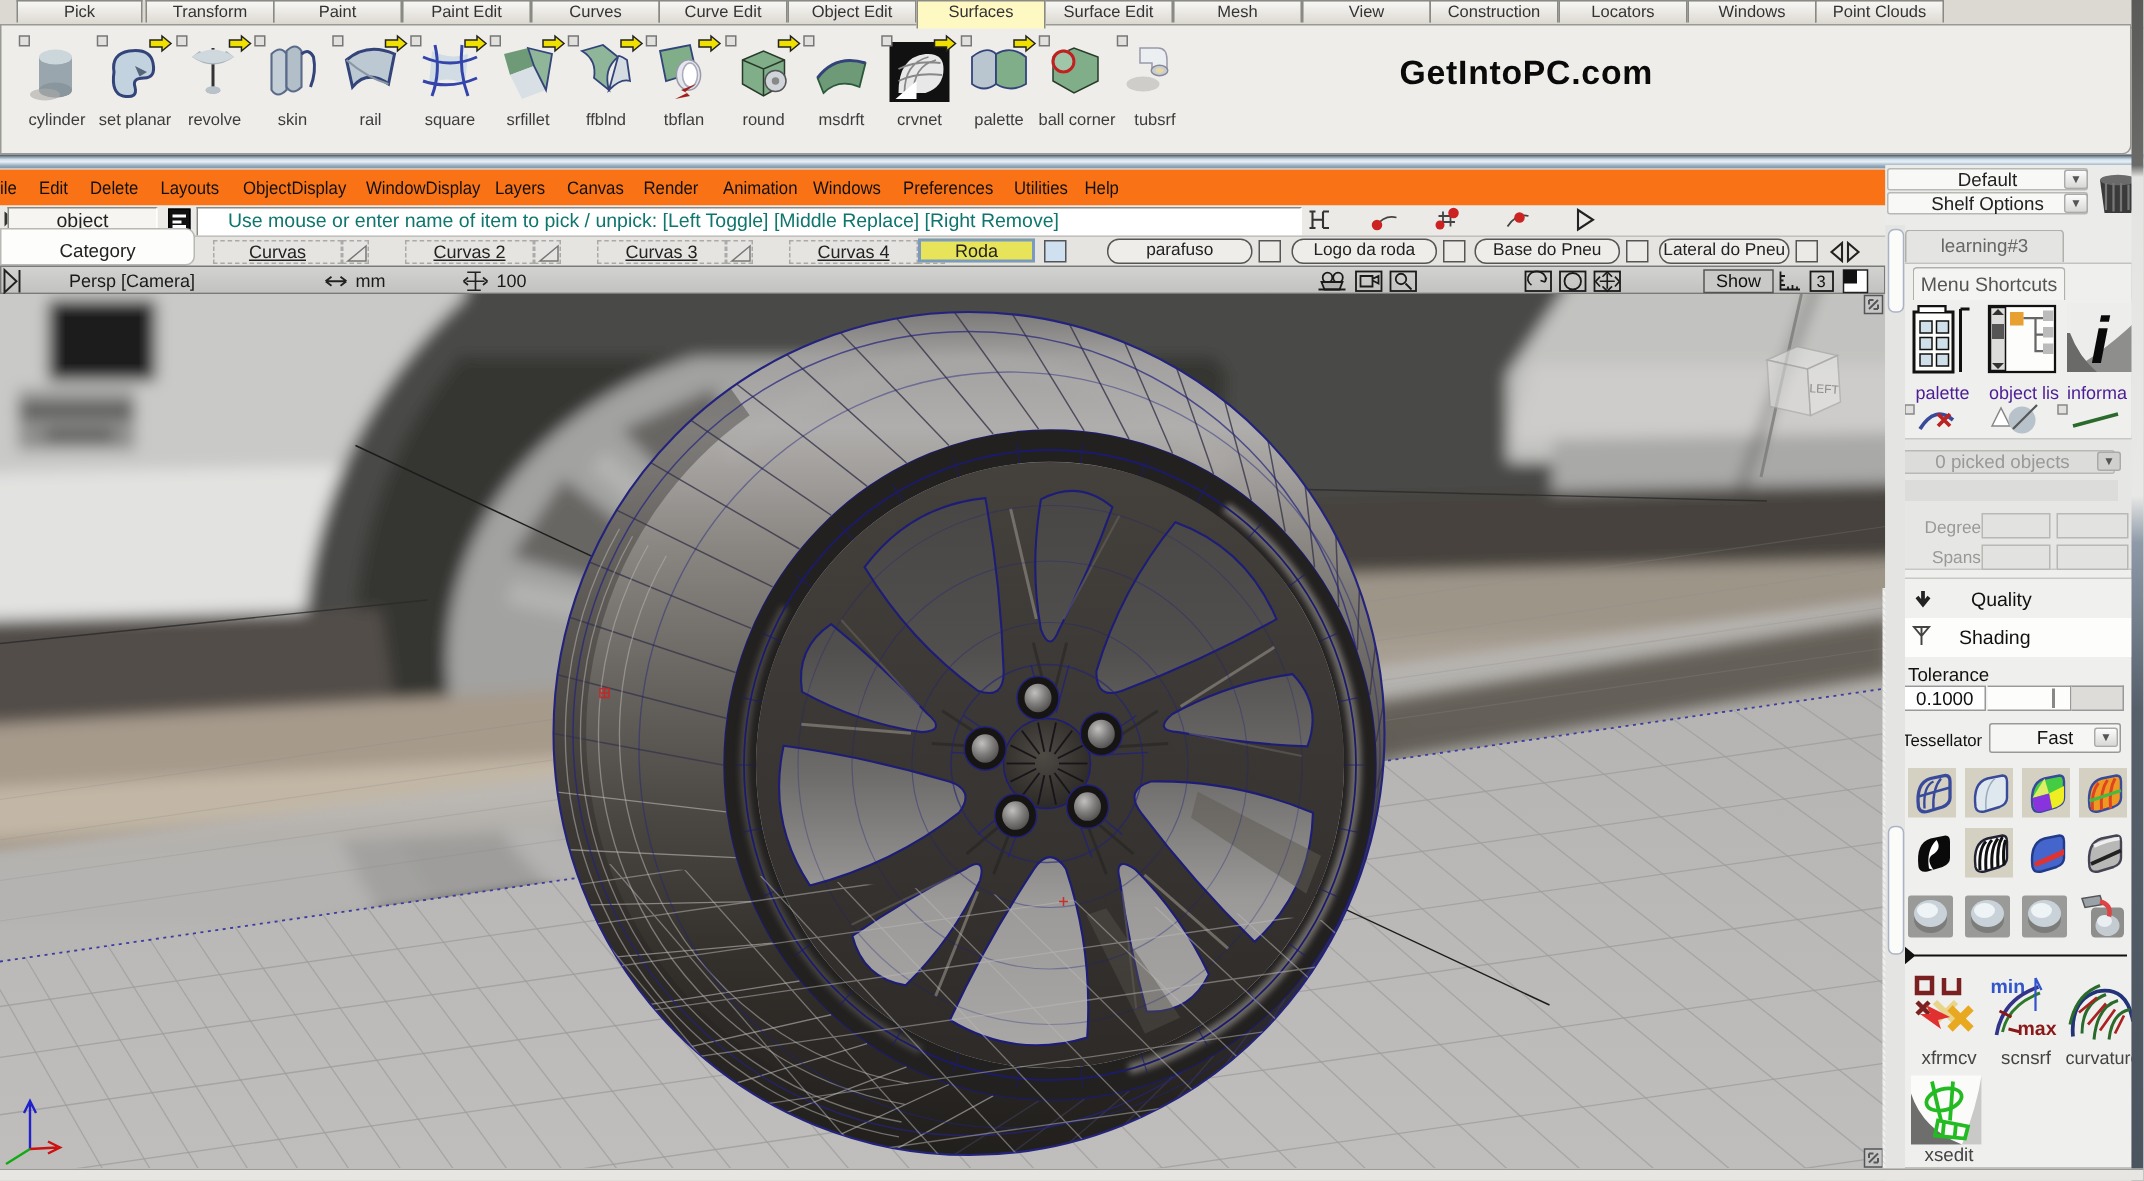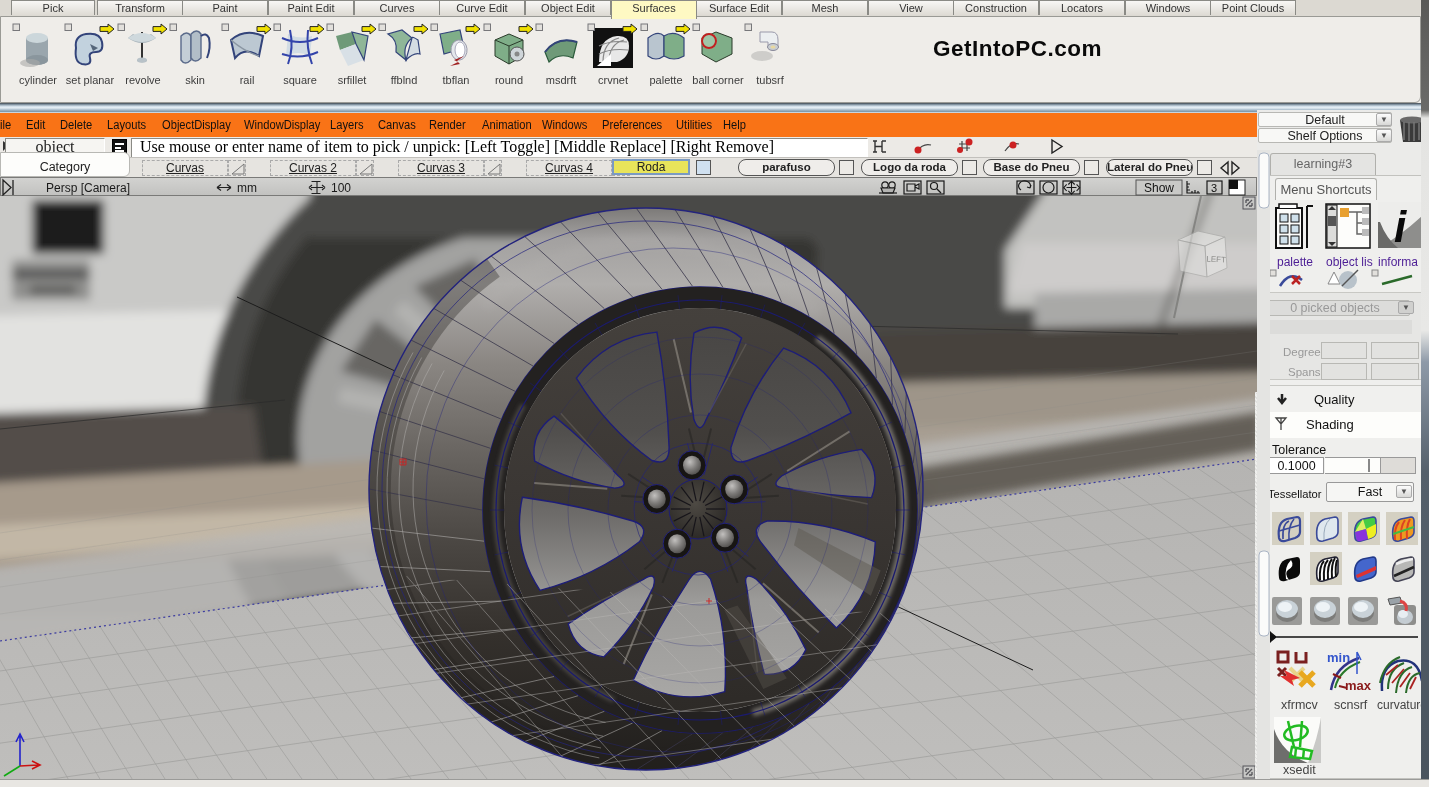--- a/index.html
+++ b/index.html
@@ -7,26 +7,26 @@
 .tab { position:absolute; top:0; height:15px; background:linear-gradient(#f8f7f5,#dedbd4); border:1px solid #8a8a85; border-bottom:none; font-size:11px; color:#333; text-align:center; line-height:15px; }
 .tab.active { background:#fef9c3; height:19px; z-index:3; border-bottom:none; }
 .tabbar { position:absolute; left:0; top:0; width:1429px; height:19px; background:#dcd9d2; border-bottom:1px solid #9a9a95; }
 .shelf { position:absolute; left:0; top:16px; width:1421px; height:87px; background:#efede9; border:1px solid #9a9a95; border-radius:0 0 6px 0; z-index:2; }
 .sl { position:absolute; z-index:4; top:74px; width:60px; text-align:center; font-size:11px; color:#3c3c3c; }
 .brand { position:absolute; z-index:4; left:933px; top:36px; font-size:22.5px; font-weight:bold; color:#0a0a0a; letter-spacing:0.5px; }
 .divider { position:absolute; left:0; top:103px; width:1429px; height:10px; background:linear-gradient(#41464c 0%,#6a7c8a 10%,#cfdde8 32%,#e8f0f6 48%,#9fb4c4 72%,#8099ab 86%,#f2f6fa 100%); }
 .menubar { position:absolute; left:0; top:113px; width:1257px; height:24px; background:#f97316; }
 .menubar span { position:absolute; top:5px; font-size:12px; color:#111; transform:scale(0.93,1); transform-origin:0 0; white-space:nowrap; }
 .promptrow { position:absolute; left:0; top:137px; width:1257px; height:20px; background:#eceae6; }
-.field { position:absolute; background:#f6f5f2; border:1px solid; border-color:#8a8a85 #fff #fff #8a8a85; font-size:16px;font-family:Liberation Serif, serif; }
+.field { position:absolute; background:#f6f5f2; border:1px solid; border-color:#8a8a85 #fff #fff #8a8a85; font-size:13px; }
 .catrow { position:absolute; left:0; top:157px; width:1257px; height:20px; background:#e6e4e0; border-top:1px solid #c2c0bc; }
 .ltab { position:absolute; top:2px; height:16px; font-size:12px; color:#222; text-align:center; line-height:15px;text-decoration:underline; }
 .dash { border:1px dashed #aaa; background:#e6e4e0; }
 .ltri { position:absolute; top:2px; width:18px; height:16px; border:1px dashed #aaa; }
-.pill { position:absolute; top:1px; height:17px; border:1px solid #555; border-radius:8px; background:#efedea; font-size:11.5px; white-space:nowrap; overflow:hidden; color:#222; text-align:center; line-height:15px;font-weight:bold; }
+.pill { position:absolute; top:1px; height:17px; border:1px solid #555; border-radius:8px; background:#efedea; font-size:11.5px; white-space:nowrap; overflow:hidden; color:#222; text-align:center; line-height:15px; }
 .chk { position:absolute; top:2px; width:15px; height:15px; border:1px solid #555; background:#eceae6; }
 .vptitle { position:absolute; left:0; top:177px; width:1257px; height:19px; background:linear-gradient(#d2d2d0,#c2c2c0); border:1px solid #7a7a78; font-size:12px; color:#1a1a1a; }
 .panel { position:absolute; left:1257px; top:110px; width:165px; height:677px; background:#ebebe9; }
 .pfield { position:absolute; height:15px; background:#f8f8f6; border:1px solid #b8b8b4; border-radius:2px; font-size:12.5px; color:#222; text-align:center; }
 .darr { position:absolute; width:16px; height:13px; background:linear-gradient(#fcfcfc,#d8d8d6); border:1px solid #aaa; border-radius:2px; text-align:center; line-height:11px; font-size:8px; color:#555; }
 .ptab { position:absolute; background:#e4e4e2; border:1px solid #b0b0ac; border-bottom:none; border-radius:3px 3px 0 0; font-size:12.5px; color:#666; text-align:center; }
 .plabel { position:absolute; font-size:12px; color:#4c1d95; }
 .rightedge { position:absolute; left:1421px; top:0; width:8px; height:787px; background:linear-gradient(#5a5a58 0%,#6a6a68 14%,#e4e4e2 15%,#e8e8e6 42%,#8e9aa8 46%,#55606b 60%,#4a545e 100%); }
 .bottomstrip { position:absolute; left:0; top:779px; width:1429px; height:8px; background:#e8e6e2; border-top:1px solid #9a9a98; }
 svg text { font-family:"Liberation Sans",sans-serif; }
@@ -188,21 +188,21 @@
 <div class="promptrow">
   <svg width="14" height="20" style="position:absolute;left:0;top:0">
       <path d="M3,4 L11,10 L7,11 L9,16 L7,17 L5,12 L3,14 Z" fill="#333"></path>
     </svg>
   <div class="field" style="left:5px;top:1px;width:100px;height:17px;text-align:center;color:#222;line-height:16px">object</div>
   <div class="abs" style="left:112px;top:2px;width:15px;height:15px;background:#111;border:1px solid #000">
     <div class="abs" style="left:2px;top:3px;width:9px;height:2px;background:#fff"></div>
     <div class="abs" style="left:2px;top:7px;width:6px;height:2px;background:#fff"></div>
     <div class="abs" style="left:2px;top:10px;width:9px;height:1.5px;background:#fff"></div>
   </div>
-  <div class="field" style="left:131px;top:1px;width:737px;height:27px;color:#000000;line-height:16px;padding-left:8px;background:#fff">Use mouse or enter name of item to pick / unpick: [Left Toggle] [Middle Replace] [Right Remove]</div>
+  <div class="field" style="left:131px;top:1px;width:737px;height:27px;color:#0f766e;line-height:16px;padding-left:20px;background:#fff">Use mouse or enter name of item to pick / unpick: [Left Toggle] [Middle Replace] [Right Remove]</div>
   <svg width="200" height="20" style="position:absolute;left:870px;top:0">
     <g stroke="#333" fill="none" stroke-width="1.4">
       <path d="M5,4 v11 m7,-11 v11 m-7,-5.5 h7 m-9,-5.5 h4 m-4,11 h4 m5,-11 h4 m-4,11 h4"></path>
     </g>
     <g stroke="#444" fill="none" stroke-width="1.2">
       <path d="M47,14 q6,-8 14,-6"></path>
         <circle cx="48" cy="13" r="3.5" fill="#cc2222" stroke="none"></circle>
       <path d="M92,4 v10 m5,-10 v10 m-8,-7 h11 m-11,4 h11"></path>
         <circle cx="99" cy="5" r="3.5" fill="#cc2222" stroke="none"></circle>
         <circle cx="90" cy="13" r="3" fill="#cc2222" stroke="none"></circle>

